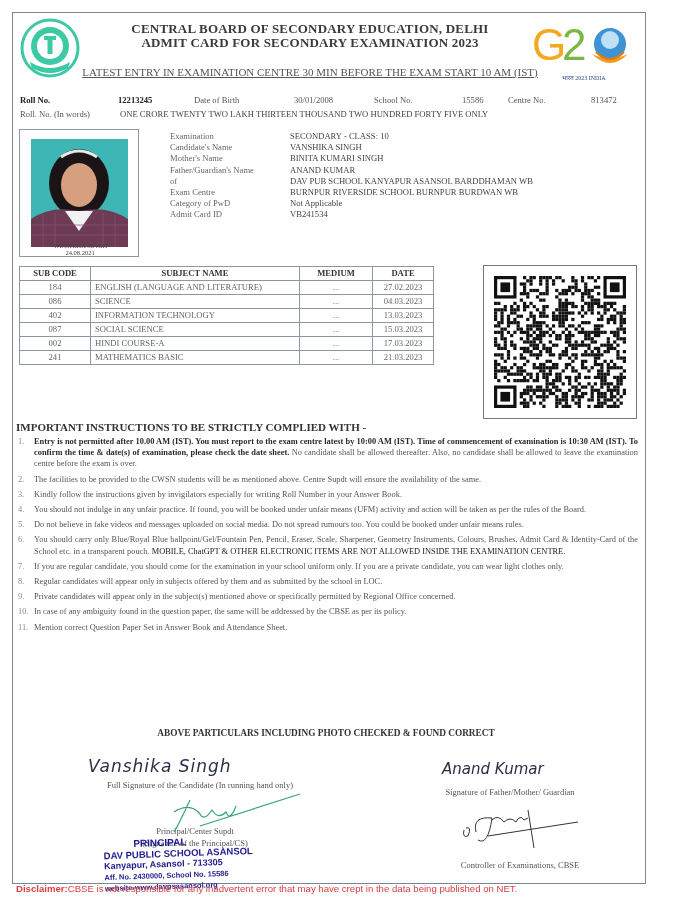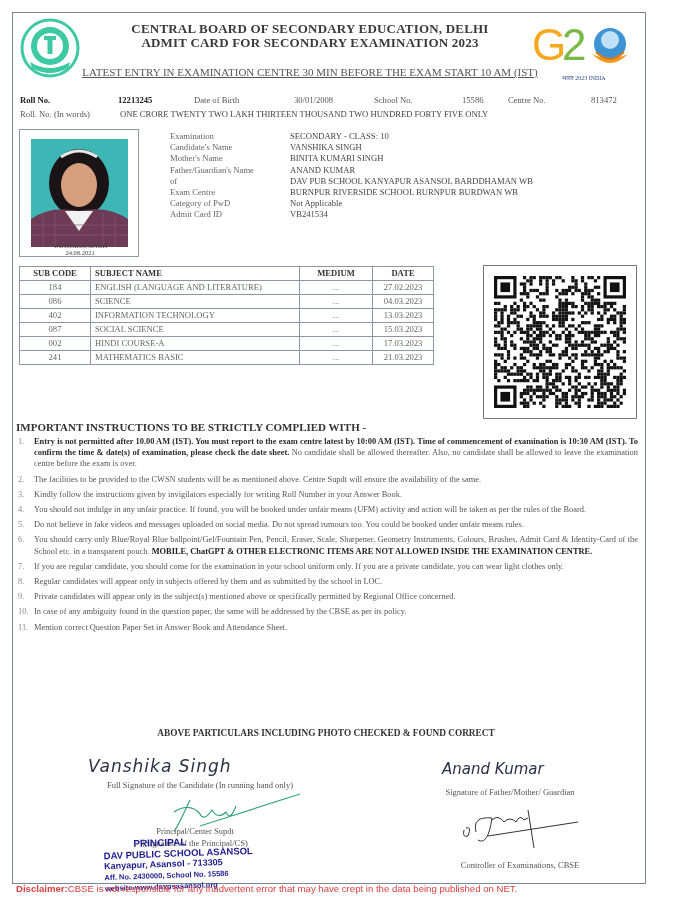--- a/index.html
+++ b/index.html
@@ -29,21 +29,21 @@
   .subj th { font-weight:bold; color:#333; }
   .subj td { color:#666; }
   .subj .c { text-align:center; }
   .qr-frame { position:absolute; left:483px; top:265px; width:152px; height:152px; border:1px solid #777; background:#fff; }
   .qr { position:absolute; left:10px; top:10px; width:132px; height:132px; }
   .instr-title { position:absolute; left:16px; top:421px; font-weight:bold; font-size:11px; color:#333; }
   .instr { position:absolute; left:18px; top:436px; width:620px; font-size:8.4px; line-height:11.2px; color:#555; }
   .instr .it { position:relative; padding-left:16px; margin-bottom:4px; text-align:justify; }
   .instr .it .n { position:absolute; left:0; top:0; color:#888; }
   .instr .bold { font-weight:bold; color:#2b2b2b; }
-  .instr .bold-strong { font-weight:bold; color:#222; }
+  .instr .bold-strong { font-weight:normal; color:#222; }
   .above { position:absolute; left:0; width:652px; top:728px; text-align:center; font-weight:bold; font-size:9.3px; color:#333; }
   .sig { position:absolute; font-size:8.5px; color:#555; white-space:nowrap; text-align:center; }
   .hand { position:absolute; font-family:"DejaVu Sans",sans-serif; font-style:italic; color:#2a2f45; }
   .stamp { position:absolute; left:104px; top:836px; width:180px; color:#1f1b8f; font-family:"Liberation Sans",sans-serif; font-weight:bold; line-height:11px; transform:rotate(-2deg); }
   .disclaimer { position:absolute; left:16px; top:883px; font-family:"Liberation Sans",sans-serif; font-size:9.6px; color:#d94040; white-space:nowrap; }
   .disclaimer b { font-weight:bold; }
 </style>
 </head>
 <body>
 
@@ -148,21 +148,21 @@
   <div class="row">
       <span class="lbl">Admit Card ID</span>
       <span class="val">VB241534</span>
     </div>
 </div>
 
 <table class="subj">
   <thead>
     <tr>
       <th style="width:62px;">SUB CODE</th>
-      <th style="text-align:left;">SUBJECT NAME</th>
+      <th style="text-align:center;">SUBJECT NAME</th>
       <th style="width:64px;">MEDIUM</th>
       <th style="width:52px;">DATE</th>
     </tr>
   </thead>
   <tbody>
     <tr>
         <td class="c">184</td>
         <td>ENGLISH (LANGUAGE AND LITERATURE)</td>
         <td class="c">...</td>
         <td class="c">27.02.2023</td>

